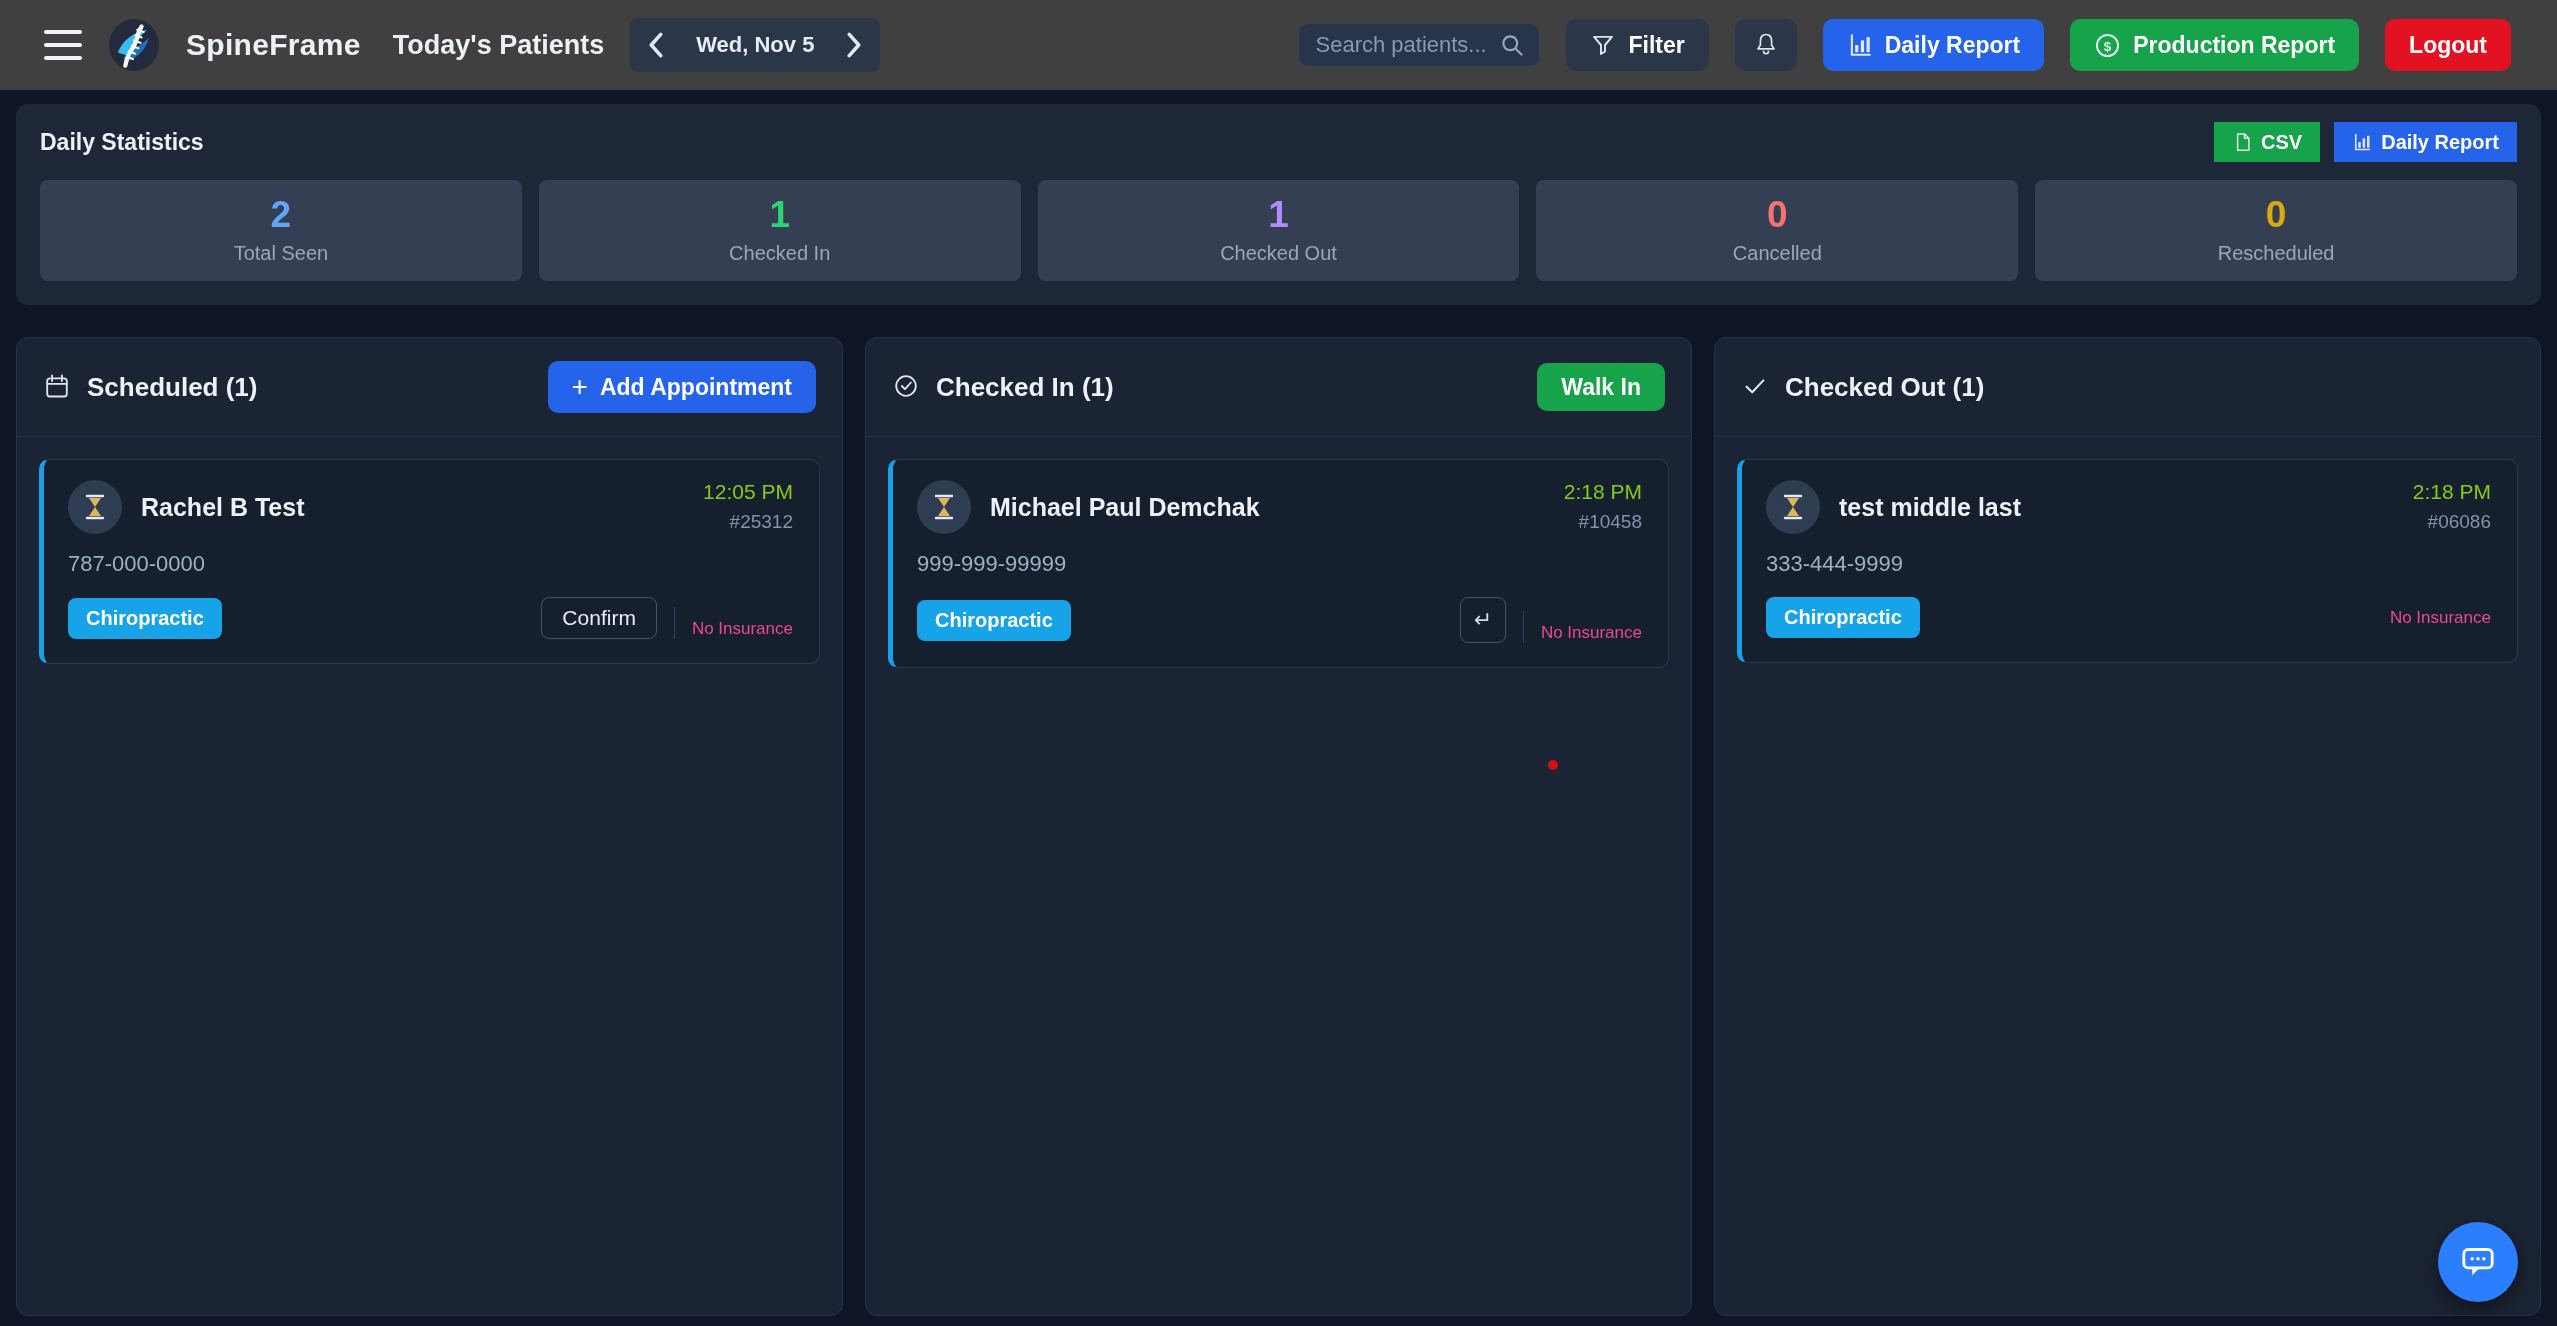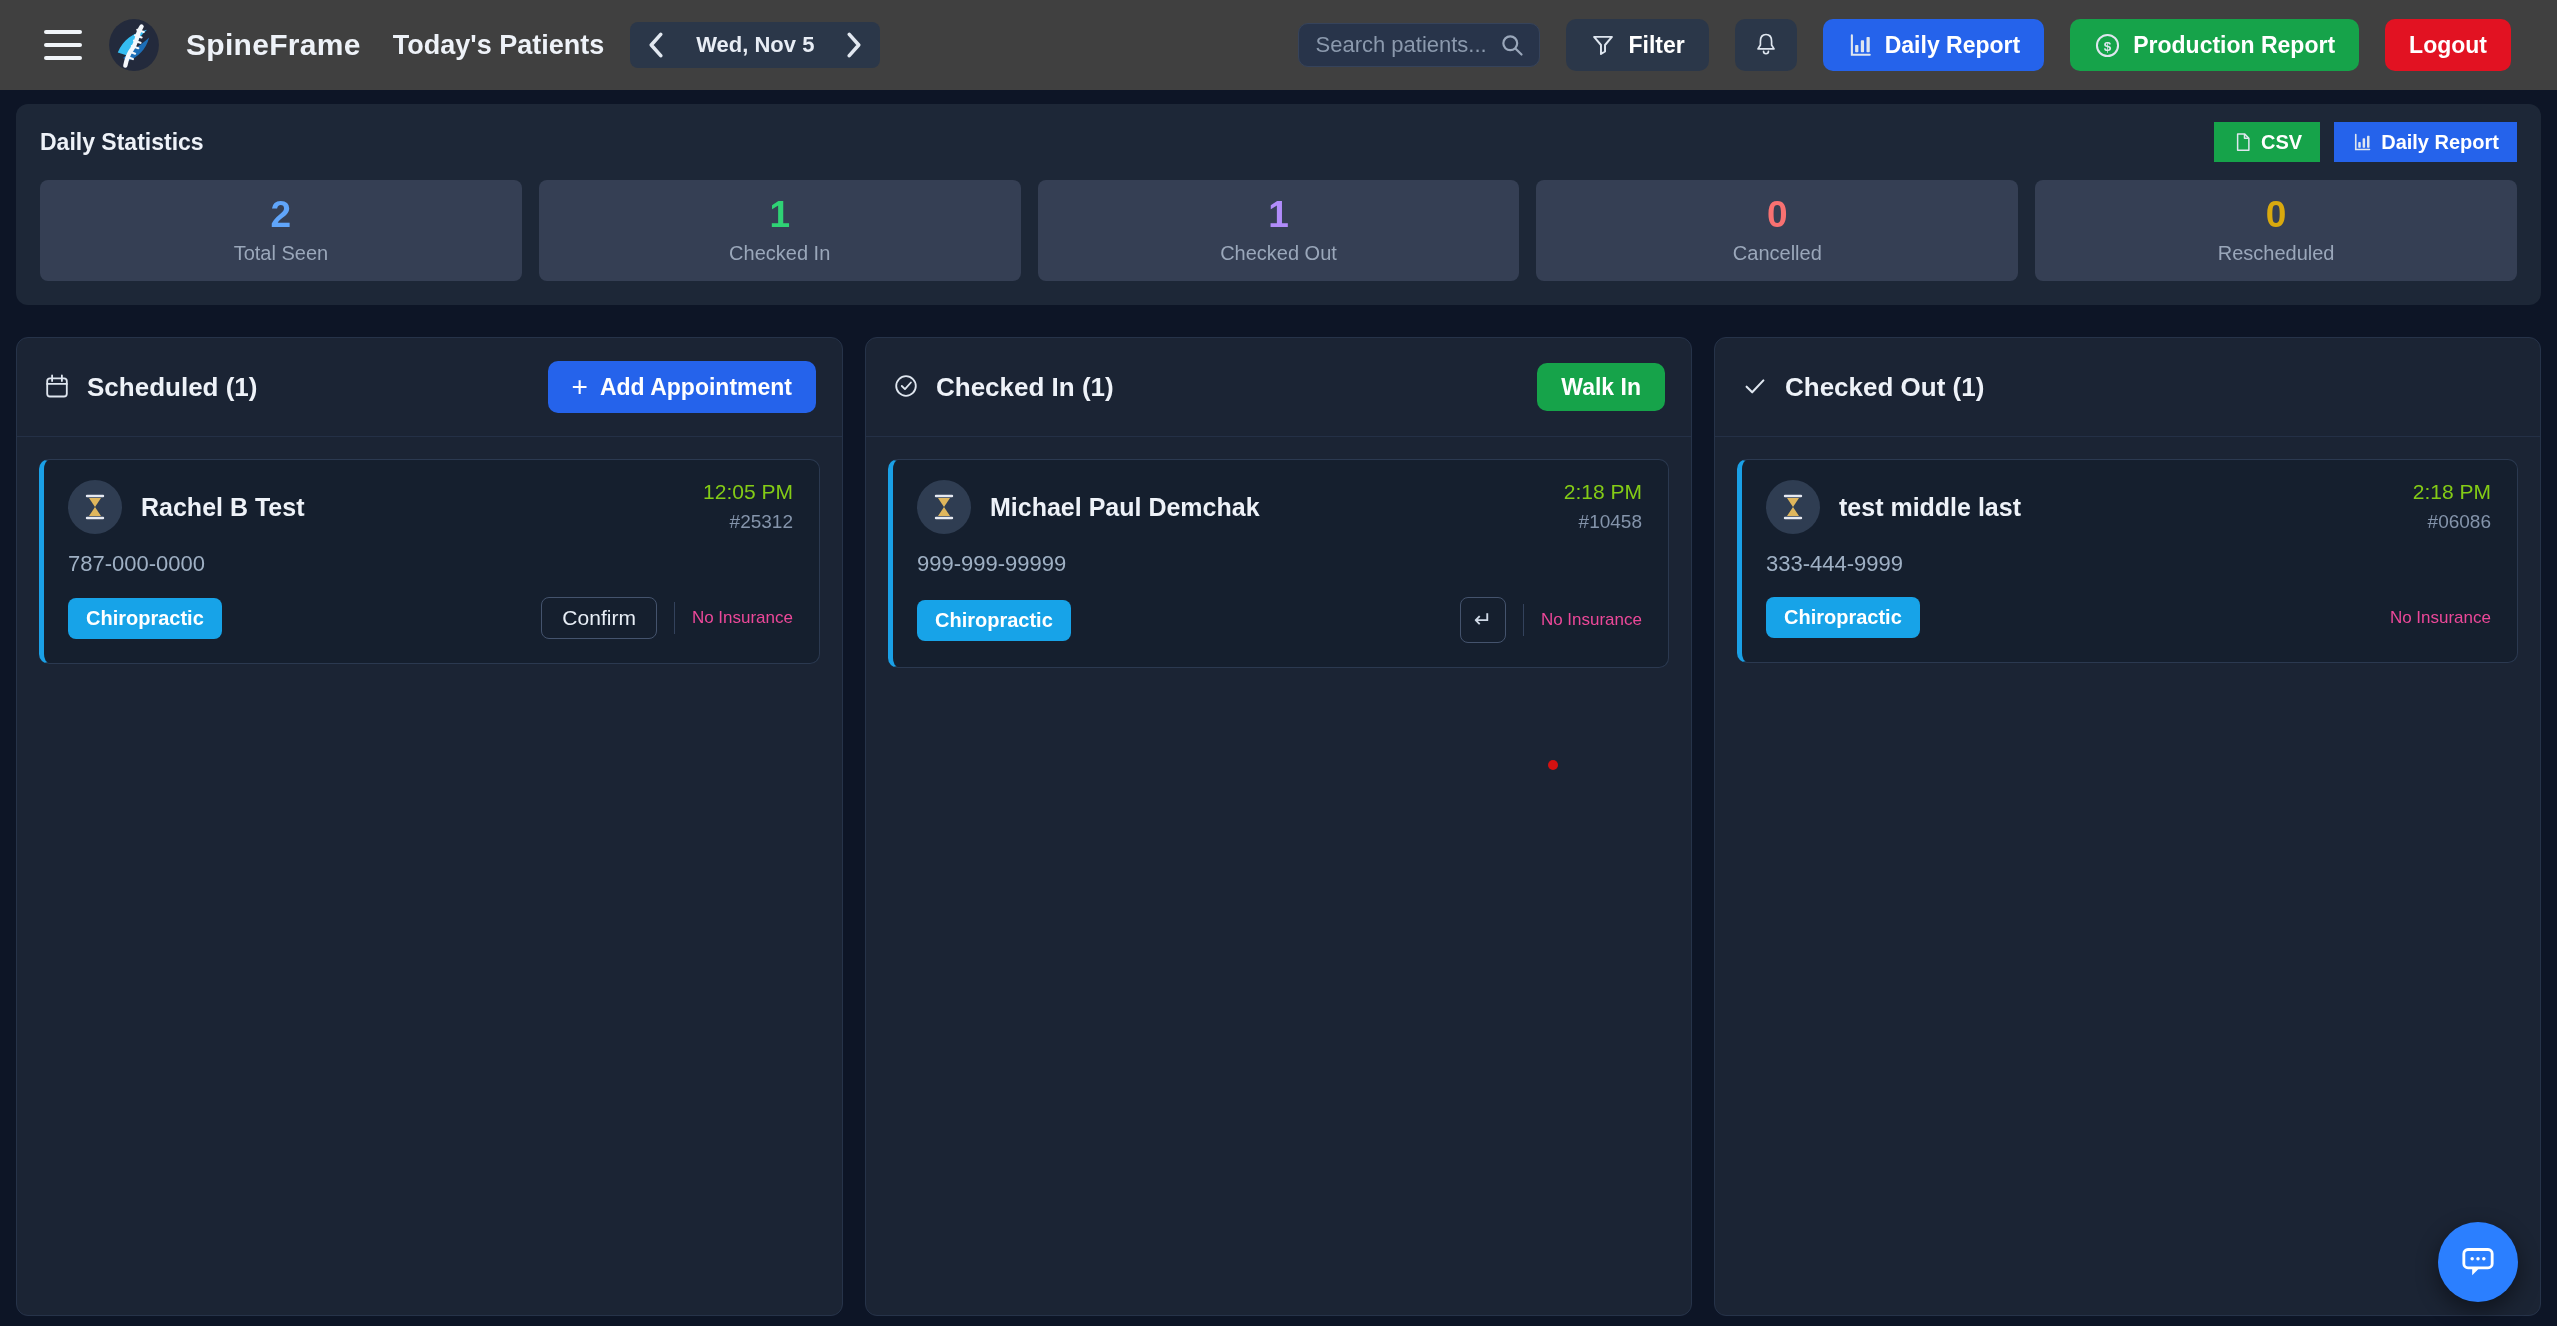--- a/index.html
+++ b/index.html
@@ -23,21 +23,21 @@
     padding:0 46px 0 44px;
     gap:26px;
   }
   .hamburger { width:38px; height:30px; display:flex; flex-direction:column; justify-content:space-between; cursor:pointer; }
   .hamburger span { height:4px; border-radius:2px; background:#f1f5f9; }
   .logo-wrap { width:52px; height:56px; display:flex; align-items:center; }
   .app-name { font-size:30px; font-weight:bold; letter-spacing:.3px; }
   .page-title { font-size:27px; font-weight:bold; margin-left:6px; }
   .date-nav {
     display:flex; align-items:center; gap:8px;
-    background:#2b3749; border-radius:8px; height:46px; padding:0 8px;
+    background:#2b3749; border-radius:8px; height:54px; padding:0 8px;
   }
   .date-nav .chev { width:36px; height:38px; display:flex; align-items:center; justify-content:center; color:#e2e8f0; cursor:pointer; border-radius:6px; }
   .date-label { font-size:22px; font-weight:600; color:#e8edf5; padding:0 14px; }
 
   .topbar-right { margin-left:auto; display:flex; align-items:center; gap:26px; }
   .search-box {
     width:242px; height:44px; background:#28344a; border:1px solid #36435b;
     border-radius:10px; display:flex; align-items:center; padding:0 14px 0 16px;
   }
   .search-box input {
@@ -108,21 +108,21 @@
   .pt-name { font-size:25px; font-weight:bold; margin:13px 0 0 19px; }
   .pt-meta { margin-left:auto; text-align:right; }
   .pt-time { font-size:21px; color:#84cc16; }
   .pt-ref  { font-size:19px; color:#8494ab; margin-top:7px; }
   .pt-phone { font-size:22px; color:#9fb0c4; margin-top:17px; }
   .pt-row3 { display:flex; align-items:center; margin-top:20px; }
   .badge {
     background:#17a3e8; color:#fff; font-size:20px; font-weight:600;
     padding:9px 18px; border-radius:8px;
   }
-  .pt-right { margin-left:auto; display:flex; align-items:center; gap:17px; }
+  .pt-right { margin-left:auto; display:flex; align-items:flex-end; gap:17px; }
   .btn-outline {
     background:transparent; border:1px solid #44536d; color:#e7edf5;
     font-size:21px; padding:8px 20px; border-radius:8px; cursor:pointer; font-family:inherit;
   }
   .v-div { width:1px; height:32px; background:#33425c; }
   .insurance { font-size:17px; color:#ec4899; }
   .sq-btn {
     width:46px; height:46px; border:1px solid #44536d; border-radius:8px;
     background:transparent; color:#cfd9e6; font-size:22px; cursor:pointer;
     display:flex; align-items:center; justify-content:center; font-family:inherit;

